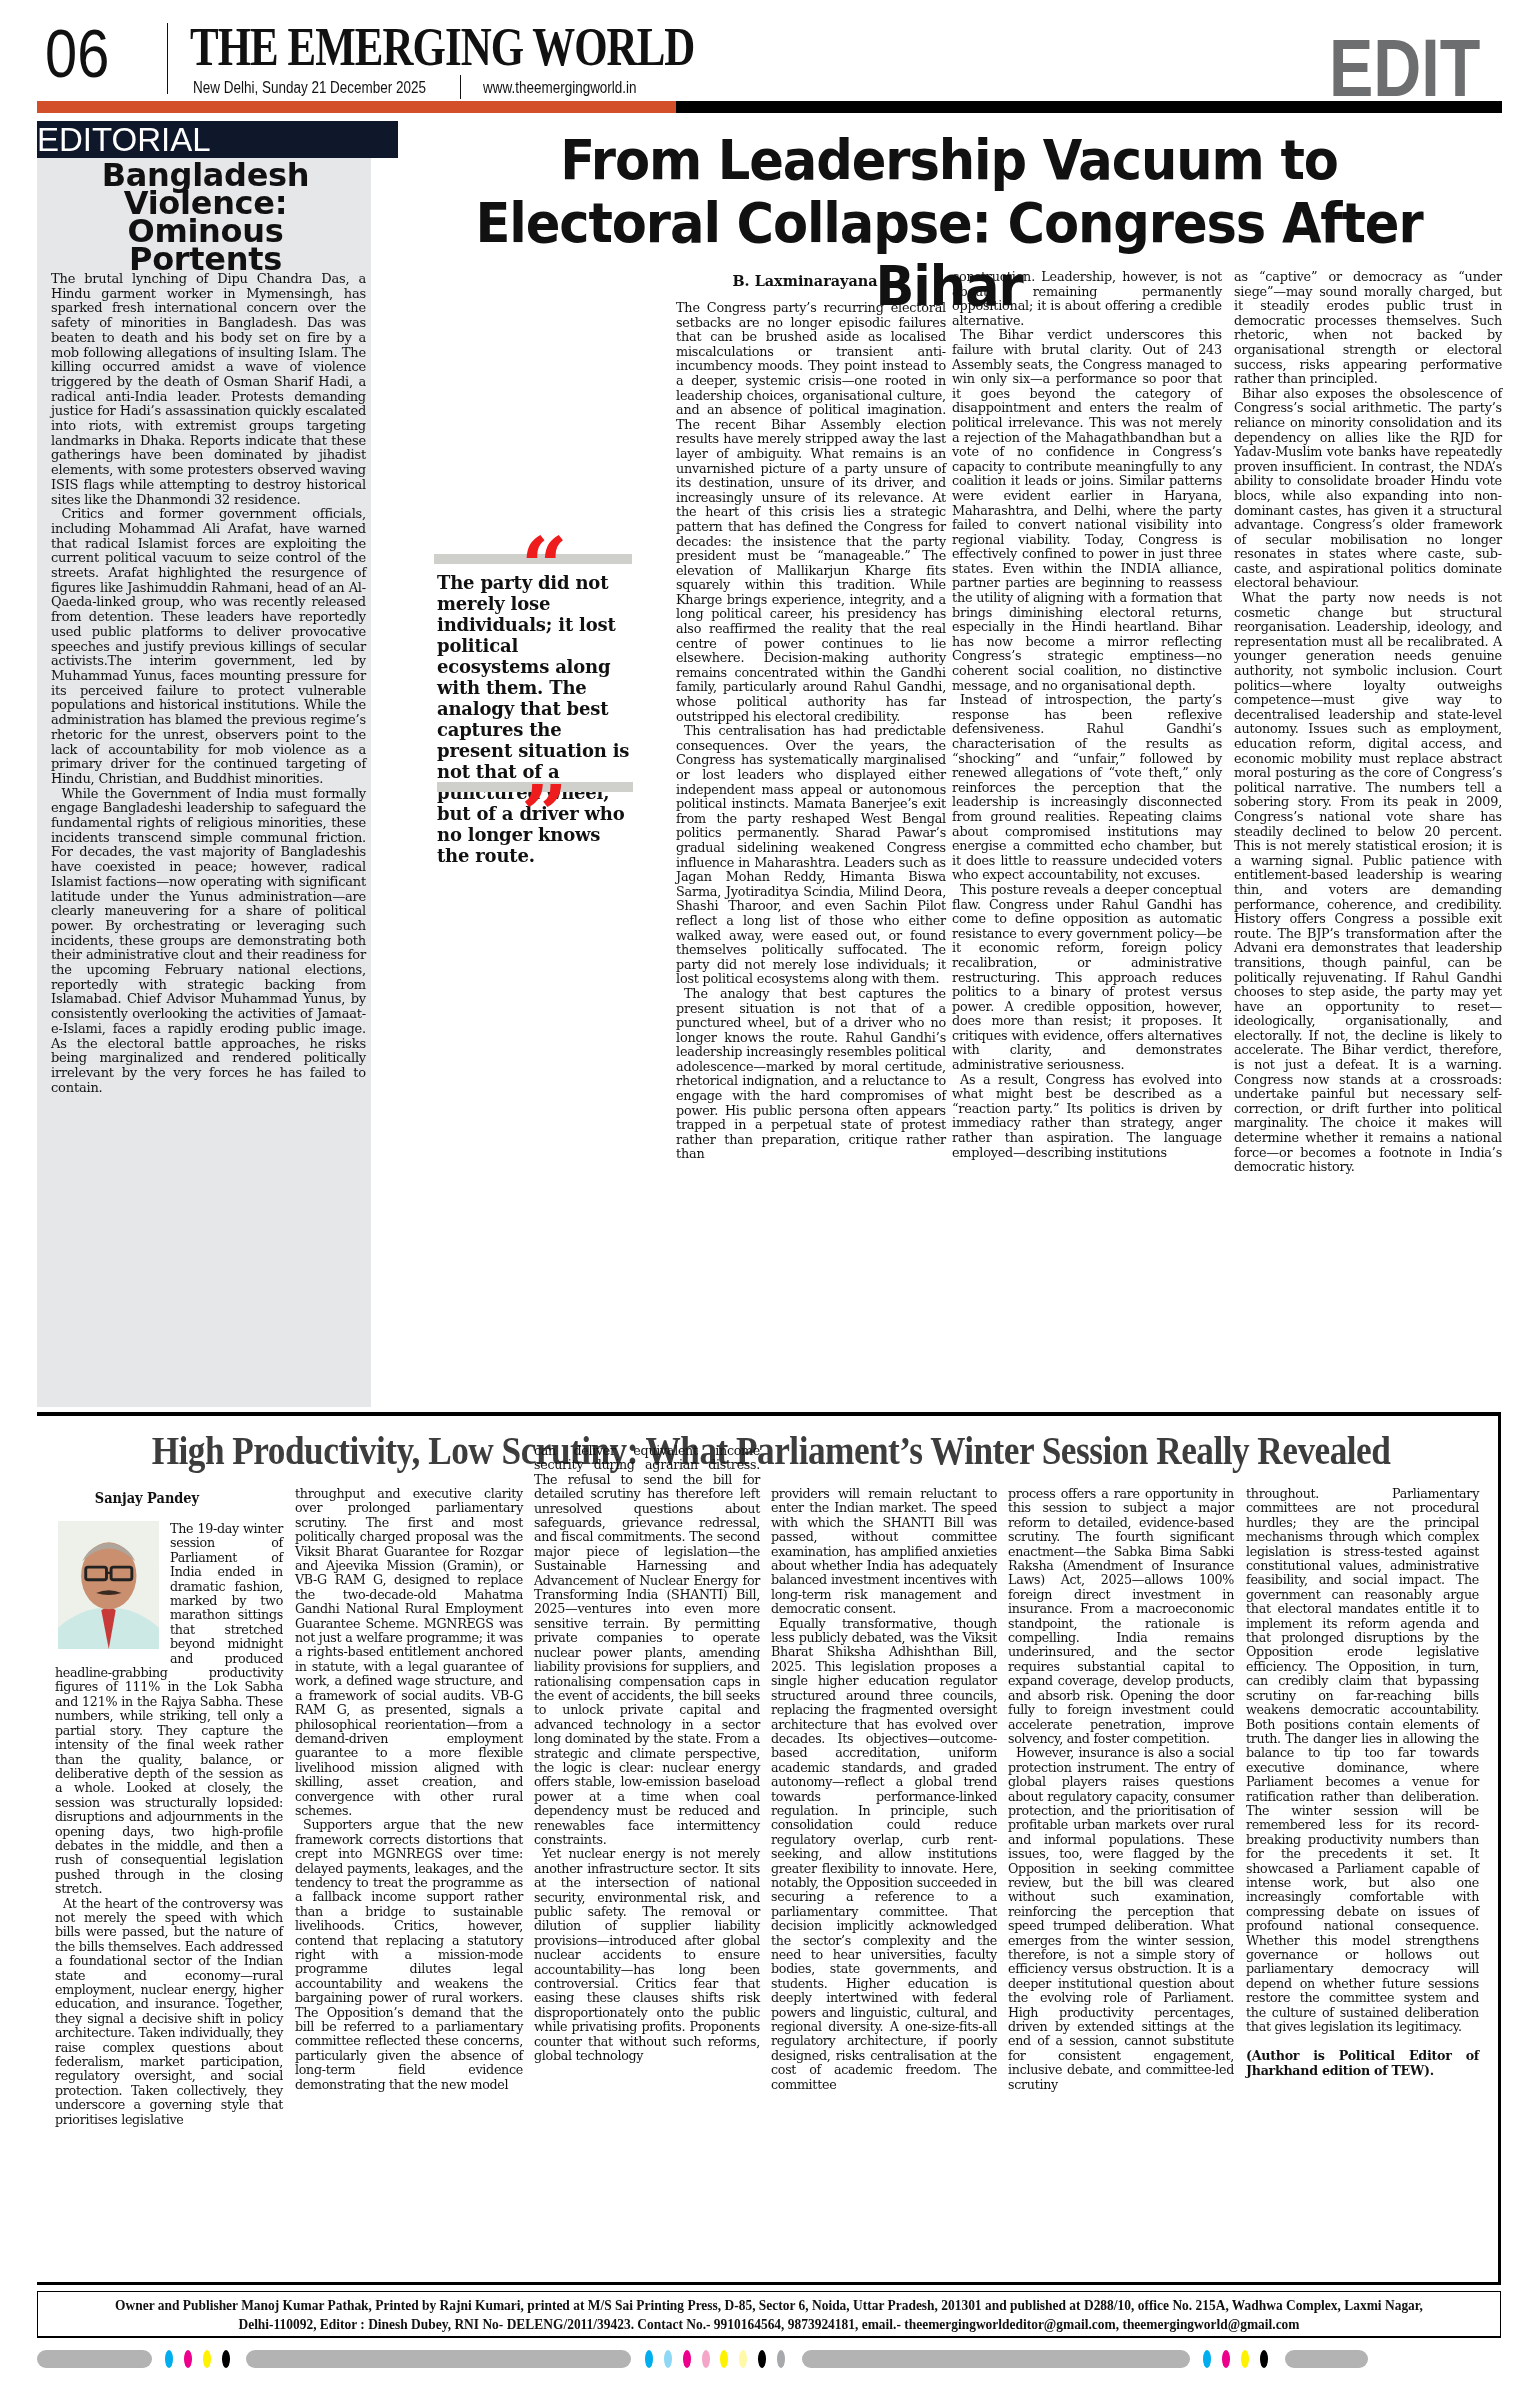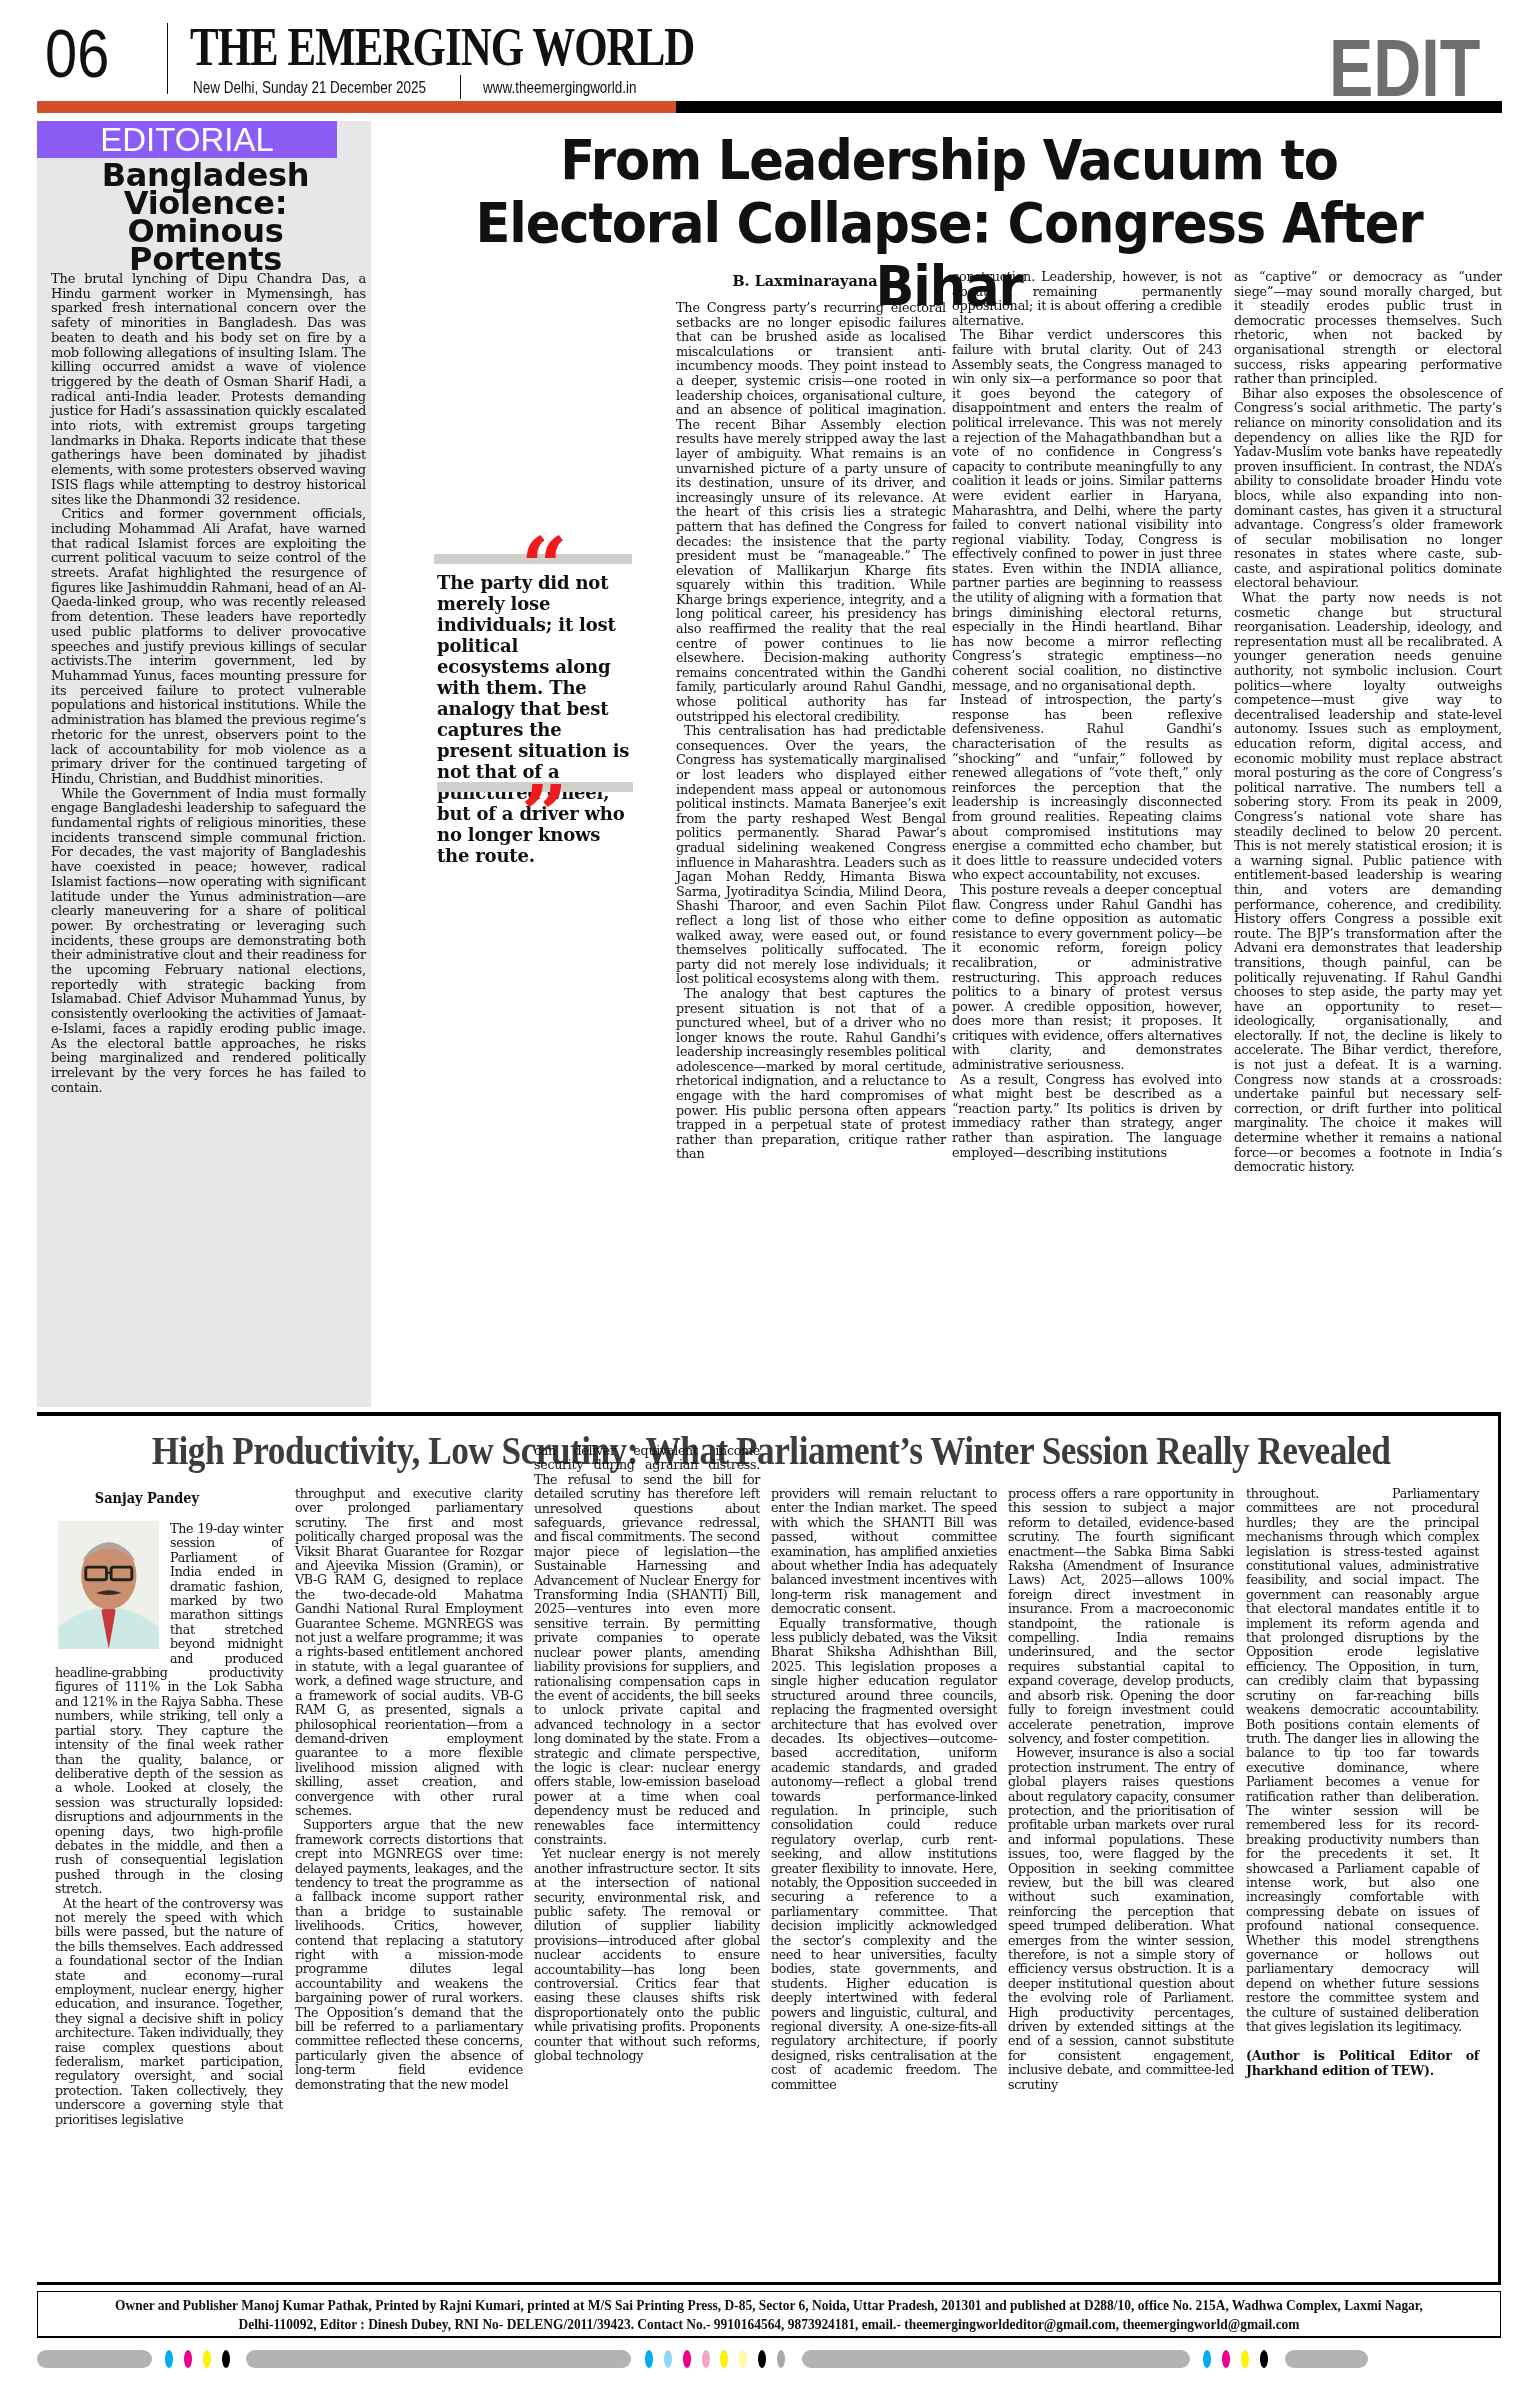--- a/index.html
+++ b/index.html
@@ -12,21 +12,21 @@
   .mast-title { left:190px; top:18.4px; font-family:"Liberation Serif", serif; font-weight:bold; font-size:55px; line-height:58px; letter-spacing:-1.2px; transform:scaleX(0.78); transform-origin:left top; white-space:nowrap; }
   .mast-date { left:193px; top:77px; font-family:"Liberation Sans", sans-serif; font-size:17.3px; line-height:21px; transform:scaleX(0.78); transform-origin:left top; white-space:nowrap; }
   .mast-divider2 { left:460px; top:75px; width:1.2px; height:24px; background:#111; }
   .mast-url { left:483px; top:77px; font-family:"Liberation Sans", sans-serif; font-size:17.3px; line-height:21px; transform:scaleX(0.78); transform-origin:left top; white-space:nowrap; }
   .edit-label { left:1329px; top:28px; font-family:"Liberation Sans", sans-serif; font-weight:bold; font-size:81px; line-height:81px; color:#6d6e70; transform:scaleX(0.82); transform-origin:left top; }
   .bar-orange { left:37px; top:101px; width:639px; height:11.5px; background:#d24f2a; }
   .bar-black { left:676px; top:101px; width:826px; height:11.5px; background:#000; }
 
   
   .ed-panel { left:37px; top:121px; width:334px; height:1286px; background:#e6e7e8; }
-  .ed-label { left:37px; top:121px; width:300px; height:37px; background:#8b5cf6; color:#fff; font-family:"Liberation Sans", sans-serif; font-size:33px; line-height:37px; text-align:center; }
+  .ed-label { left:37px; top:121px; width:361px; height:37px; background:#0f172a; color:#fff; font-family:"Liberation Sans", sans-serif; font-size:33px; line-height:37px; text-align:left; }
   .ed-head { left:46px; top:161px; width:319px; font-family:"DejaVu Sans", sans-serif; font-weight:bold; font-size:32px; line-height:28px; text-align:center; letter-spacing:-0.3px; }
   .ed-body { left:51px; top:240px; width:315px; font-family:"DejaVu Serif", serif; font-size:13px; line-height:14.7px; text-align:justify; letter-spacing:-0.2px;margin-top:32px; }
   .ed-body p { margin:0; text-indent:10.4px; }
   .ed-body p:first-child { text-indent:0; }
 
   
   .main-head { left:391px; top:129px; width:1116px; font-family:"DejaVu Sans", sans-serif; font-weight:bold; font-size:55px; line-height:63px; text-align:center; letter-spacing:-1.2px; transform:scaleX(0.93); transform-origin:center top; }
   .byline1 { left:667px; top:272px; width:276px; text-align:center; font-family:"DejaVu Serif", serif; font-weight:bold; font-size:14.4px; }
   .col { font-family:"DejaVu Serif", serif; font-size:12.8px; line-height:14.6px; text-align:justify; letter-spacing:-0.2px; }
   .col p { margin:0; text-indent:8px; }

